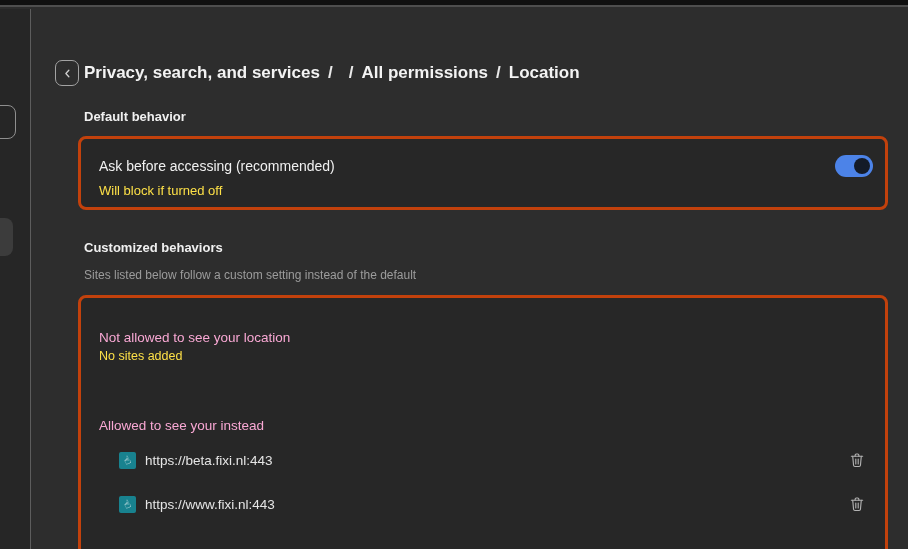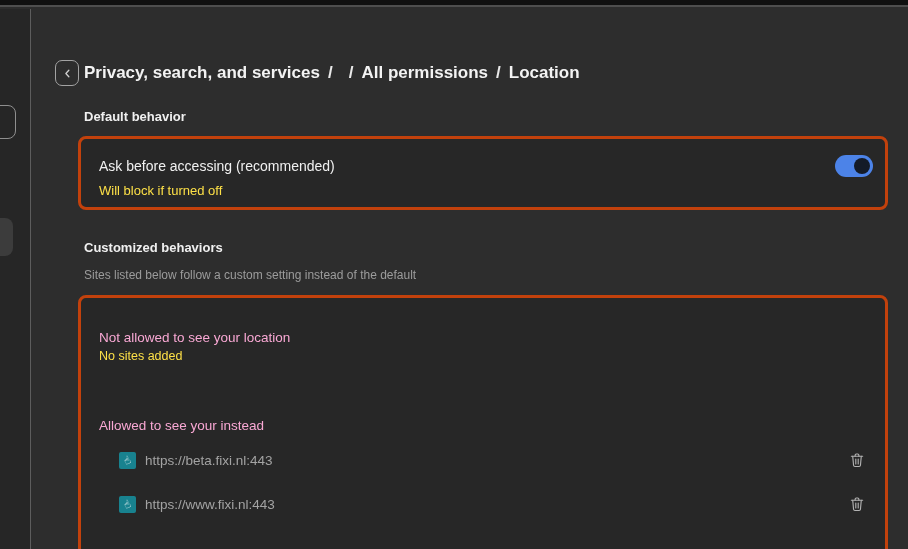--- a/index.html
+++ b/index.html
@@ -105,21 +105,21 @@
   .favicon {
     width:17px; height:17px; border-radius:2px; background:#18828f;
     display:flex; align-items:center; justify-content:center;
     flex:0 0 auto;
   }
   .favicon span {
     font-family:"DejaVu Sans", sans-serif;
     font-size:11px; color:#ffffff; line-height:1;
     transform:rotate(-28deg); display:block;
   }
-  .site-url { margin-left:9px; font-size:13.5px; color:#a3a3a3; }
+  .site-url { margin-left:9px; font-size:13.5px; color:#e5e5e5; }
   .delete-btn {
     margin-left:auto; width:20px; height:20px; border:none; background:transparent;
     display:flex; align-items:center; justify-content:center; cursor:pointer; padding:0;
   }
   .delete-btn svg { width:18px; height:18px; display:block; }
 </style>
 </head>
 <body>
 
 <div class="titlebar"></div>

